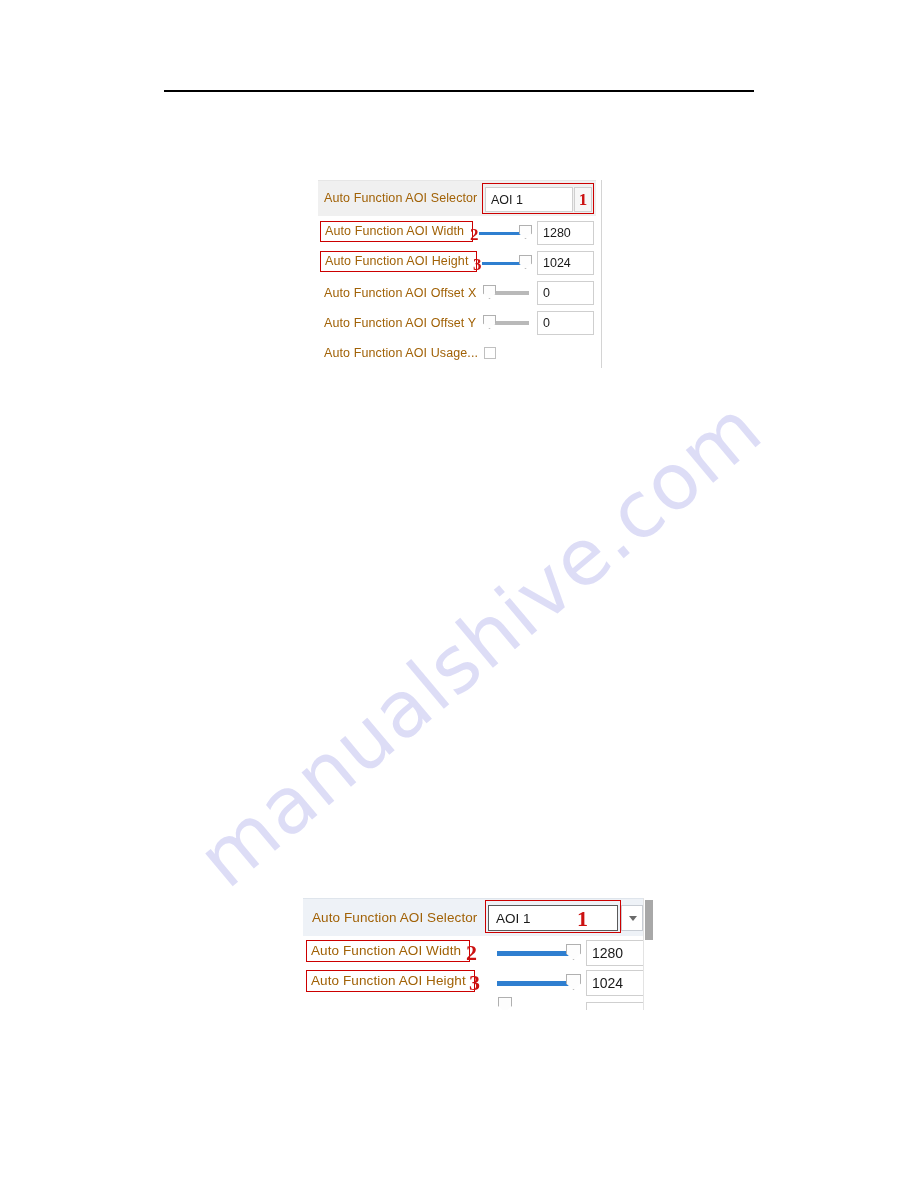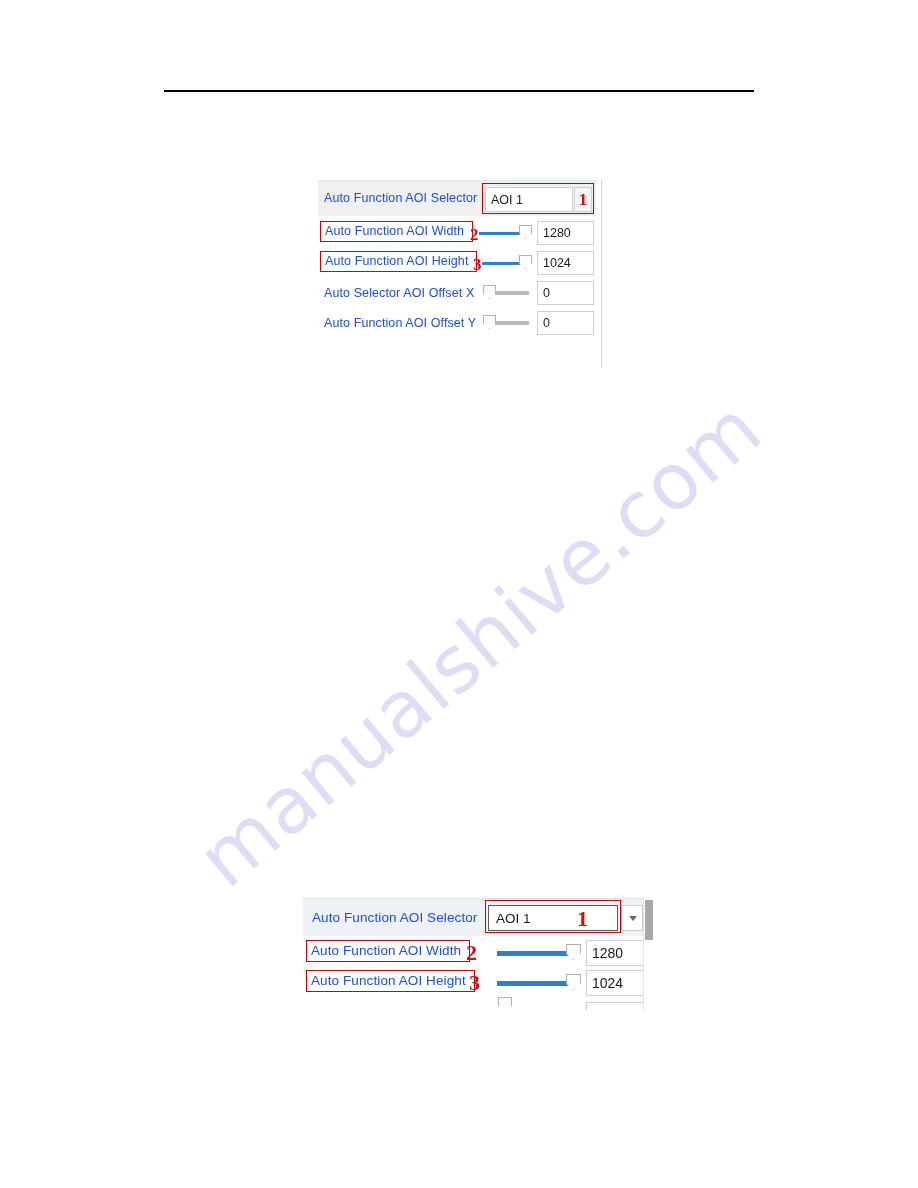--- a/index.html
+++ b/index.html
@@ -71,21 +71,21 @@
   .panel-top .row {
     position: absolute;
     left: 0;
     width: 278px;
     height: 30px;
     display: flex;
     align-items: center;
   }
   .lbl {
     font-size: 12.5px;
-    color: #1d4ed8;
+    color: #a16207;
     white-space: nowrap;
     letter-spacing: 0.1px;
   }
   .lbl-boxed {
     border: 1.6px solid #cc0000;
     padding: 2px 8px 3px 4px;
     background: #ffffff;
   }
 
   
@@ -231,37 +231,41 @@
     <div class="lbl lbl-boxed" style="position:absolute; left:2px; top:3px;">Auto Function AOI Height</div>
     <span class="anno anno-top" style="position:absolute; left:155px; top:8px;">3</span>
     <div class="slider" style="position:absolute; left:164px; top:0; width:56px; height:30px;">
       <div class="track-on" style="left:0; width:39px;"></div>
       <div class="thumb thumb-lg" style="left:37px;"></div>
     </div>
     <div class="vbox" style="position:absolute; left:219px; top:3px; width:57px; height:24px;">1024</div>
   </div>
 
   <div class="row" style="top:98px;">
-    <div class="lbl" style="position:absolute; left:6px; top:8px;">Auto Selector AOI Offset X</div>
+    <div class="lbl" style="position:absolute; left:6px; top:8px;">Auto Function AOI Offset X</div>
     <div class="slider" style="position:absolute; left:165px; top:0; width:54px; height:30px;">
       <div class="track-off" style="left:4px; width:42px;"></div>
       <div class="thumb thumb-lg" style="left:0;"></div>
     </div>
     <div class="vbox" style="position:absolute; left:219px; top:3px; width:57px; height:24px;">0</div>
   </div>
 
   <div class="row" style="top:128px;">
     <div class="lbl" style="position:absolute; left:6px; top:8px;">Auto Function AOI Offset Y</div>
     <div class="slider" style="position:absolute; left:165px; top:0; width:54px; height:30px;">
       <div class="track-off" style="left:4px; width:42px;"></div>
       <div class="thumb thumb-lg" style="left:0;"></div>
     </div>
     <div class="vbox" style="position:absolute; left:219px; top:3px; width:57px; height:24px;">0</div>
   </div>
 
+  <div class="row" style="top:158px;">
+    <div class="lbl" style="position:absolute; left:6px; top:8px;">Auto Function AOI Usage...</div>
+    <div class="cbox" style="position:absolute; left:166px; top:9px;"></div>
+  </div>
 </div>
 
 <div class="panel-bot">
 
   <div class="sel-row">
     <div class="lbl" style="position:absolute; left:9px; top:11px;">Auto Function AOI Selector</div>
     <div class="combo" style="left:185px; top:6px; width:130px; height:26px;">
       <span class="combo-text">AOI 1</span>
       <span class="anno" style="position:absolute; left:88px; top:2px;">1</span>
     </div>

